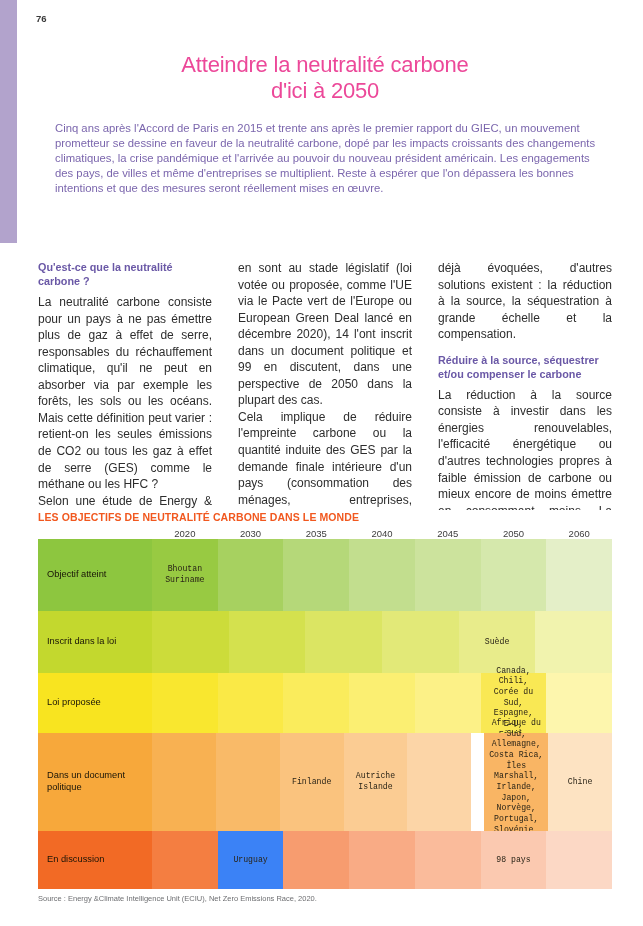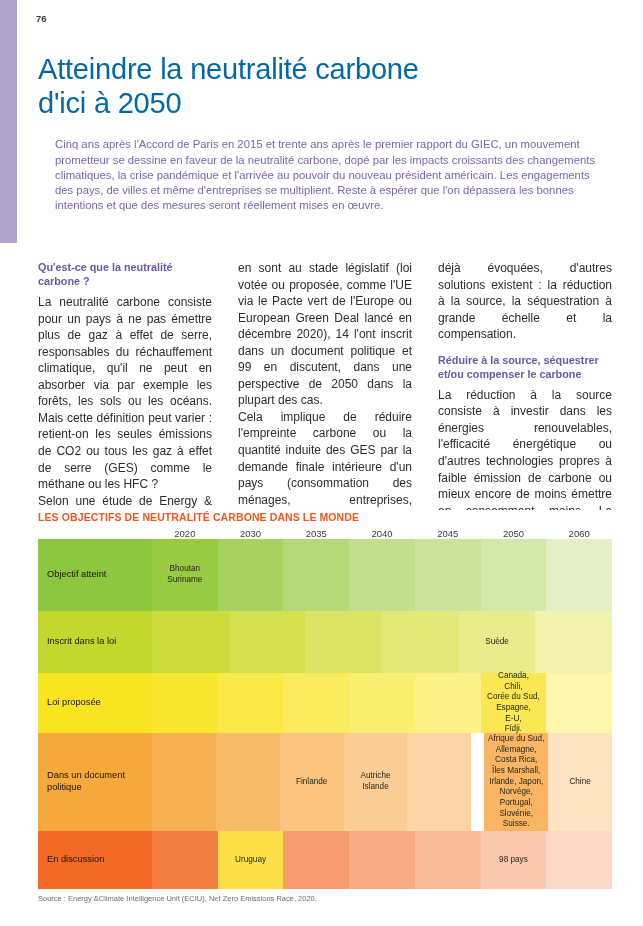--- a/index.html
+++ b/index.html
@@ -16,22 +16,22 @@
     position: absolute; top: 13px; left: 36px;
     font-size: 9.5px; font-weight: bold; color: #3a3a3a;
   }
   .sidebar-bar {
     position: absolute; left: 0; top: 0;
     width: 17px; height: 243px; background: #b2a3cc;
   }
 
   .header-block { position: absolute; left: 38px; top: 52px; width: 574px; }
   .title-line {
-    font-size: 29px; line-height: 1.18; color: #0369a1;
-    letter-spacing: -0.2px; font-weight: 400;
+    font-size: 22px; line-height: 1.18; color: #ec4899;
+    letter-spacing: -0.2px; font-weight: 400; text-align: center;
   }
   .intro {
     margin-top: 17px; margin-left: 17px; width: 553px;
     font-size: 11.3px; line-height: 1.34; color: #7b66ad;
   }
 
   .cols-block {
     position: absolute; left: 38px; top: 260px; width: 574px; height: 250px;
     display: flex; gap: 26px; overflow: hidden;
   }
@@ -58,21 +58,21 @@
   }
   .t-row { display: flex; }
   .t-label {
     width: 114px; display: flex; align-items: center;
     padding-left: 9px; padding-right: 6px;
     font-weight: normal; font-size: 9.3px; color: #191407; line-height: 1.25;
   }
   .t-cell {
     flex: 1; display: flex; align-items: center; justify-content: center;
     text-align: center; font-size: 8.2px; color: #2a2417;
-    white-space: pre-line; line-height: 1.3; padding: 2px 1px;
+    white-space: pre-line; line-height: 1.3; padding: 2px 1px; font-family: Liberation Mono, monospace;
   }
   .source {
     margin-top: 5px; font-size: 7.5px; color: #6d6e71;
   }
 </style>
 </head>
 <body>
 
 <div class="page">
 
@@ -164,21 +164,21 @@
 Costa Rica,
 Îles Marshall,
 Irlande, Japon,
 Norvège, Portugal,
 Slovénie, Suisse.</div>
           <div class="t-cell" style="background: rgb(253, 227, 194);">Chine</div>
         </div>
         <div class="t-row" style="height: 58px;">
           <div class="t-label" style="background: rgb(242, 106, 37);">En discussion</div>
           <div class="t-cell" style="background: rgb(244, 126, 65);"></div>
-          <div class="t-cell" style="background: #fde047;">Uruguay</div>
+          <div class="t-cell" style="background: #3b82f6;">Uruguay</div>
           <div class="t-cell" style="background: rgb(247, 156, 111);"></div>
           <div class="t-cell" style="background: rgb(249, 171, 133);"></div>
           <div class="t-cell" style="background: rgb(250, 187, 155);"></div>
           <div class="t-cell" style="background: rgb(251, 201, 176);">98 pays</div>
           <div class="t-cell" style="background: rgb(252, 216, 197);"></div>
         </div>
       </div>
     <div class="source">Source : Energy &amp;Climate Intelligence Unit (ECIU), Net Zero Emissions Race, 2020.</div>
   </div>
 

